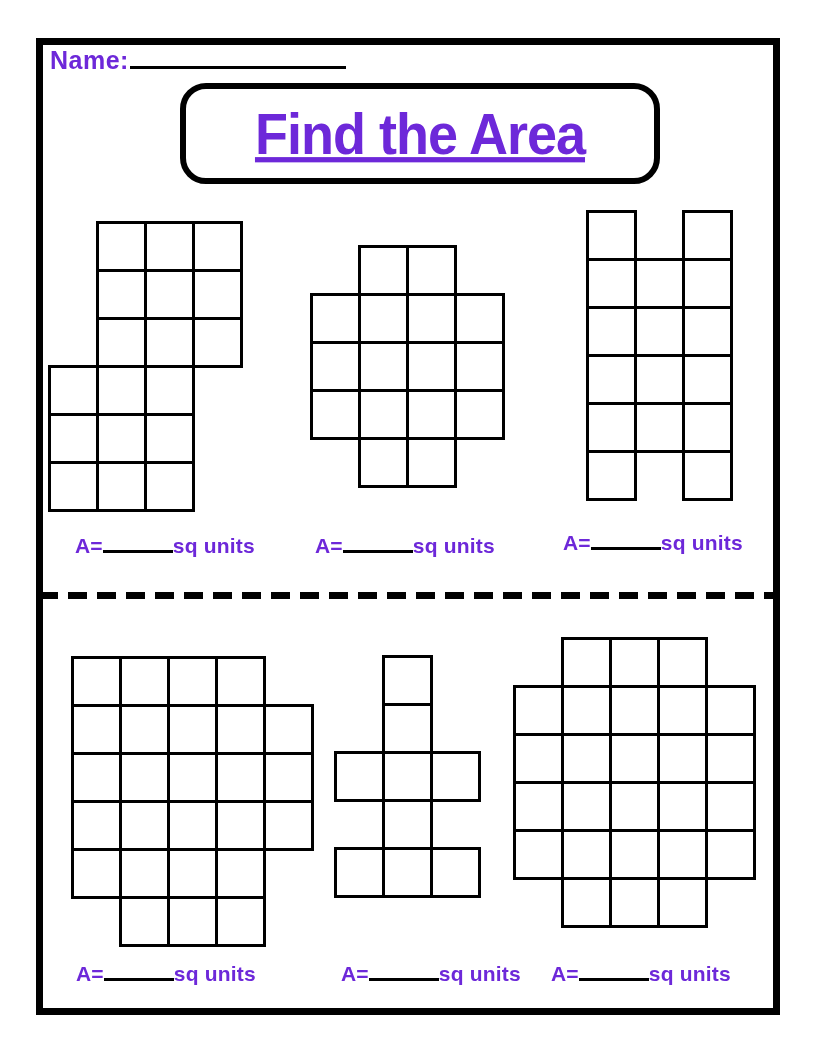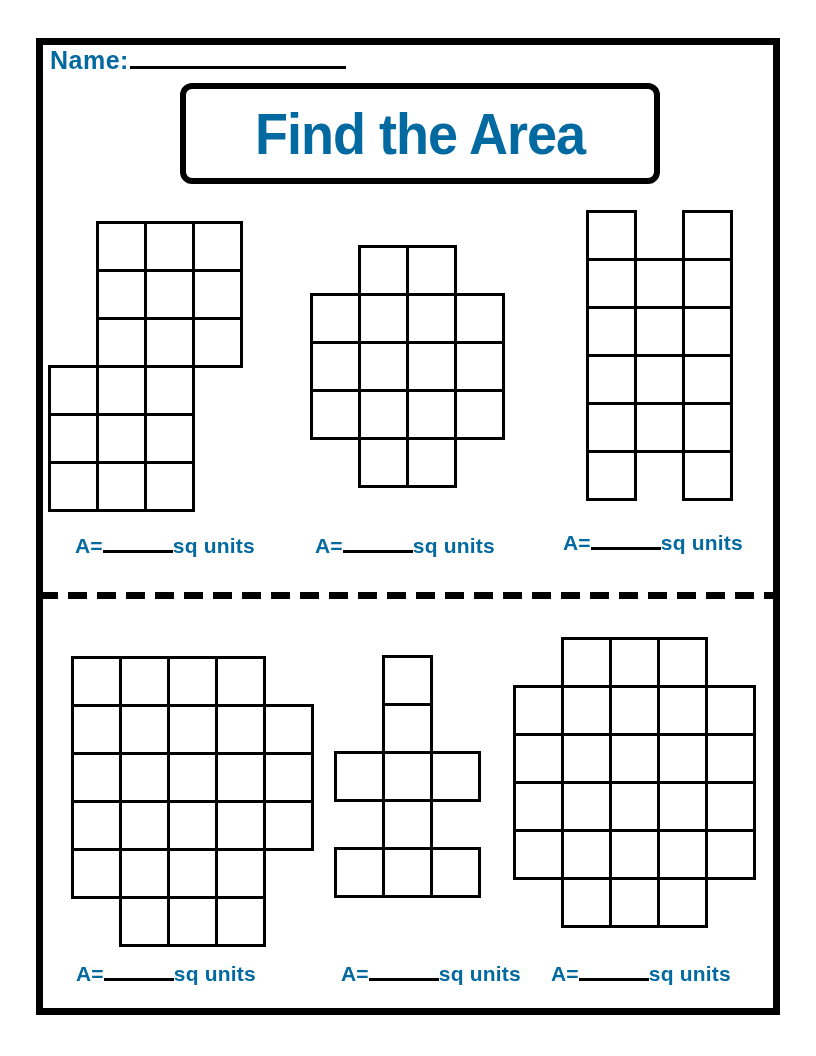--- a/index.html
+++ b/index.html
@@ -1,44 +1,44 @@
 <!DOCTYPE html>
 <html><head>
 <meta charset="utf-8">
 <style>
   html,body{margin:0;padding:0;background:#ffffff;}
   .page{
     position:relative;
     width:816px;height:1056px;
     background:#ffffff;
     font-family:"Liberation Sans","DejaVu Sans",sans-serif;
-    color:#0369a1;
+    color:#6d28d9;
     overflow:hidden;
   }
   .page-border{
     position:absolute;left:36px;top:38px;
     width:744px;height:977px;
     border:7px solid #000;
     box-sizing:border-box;
   }
   .name-row{
     position:absolute;left:50px;top:44px;
     font-size:25px;font-weight:bold;letter-spacing:.5px;
     white-space:nowrap;
   }
   .name-line{
     display:inline-block;width:216px;height:22px;
     border-bottom:3px solid #000;margin-left:1px;
   }
   .title-box{
     position:absolute;left:180px;top:83px;
     width:480px;height:101px;
-    border:6px solid #000;border-radius:12px;
+    border:6px solid #000;border-radius:26px;
     box-sizing:border-box;
-    display:flex;align-items:center;justify-content:center;
+    display:flex;align-items:center;justify-content:center;text-decoration:underline;
   }
   .title-text{
     font-size:54px;font-weight:bold;letter-spacing:-1px;
     transform:scaleY(1.05);
   }
   .divider{
     position:absolute;left:39px;top:592px;
     width:738px;height:7px;
     background:repeating-linear-gradient(90deg,#000 0 19px,transparent 19px 29px);
   }

